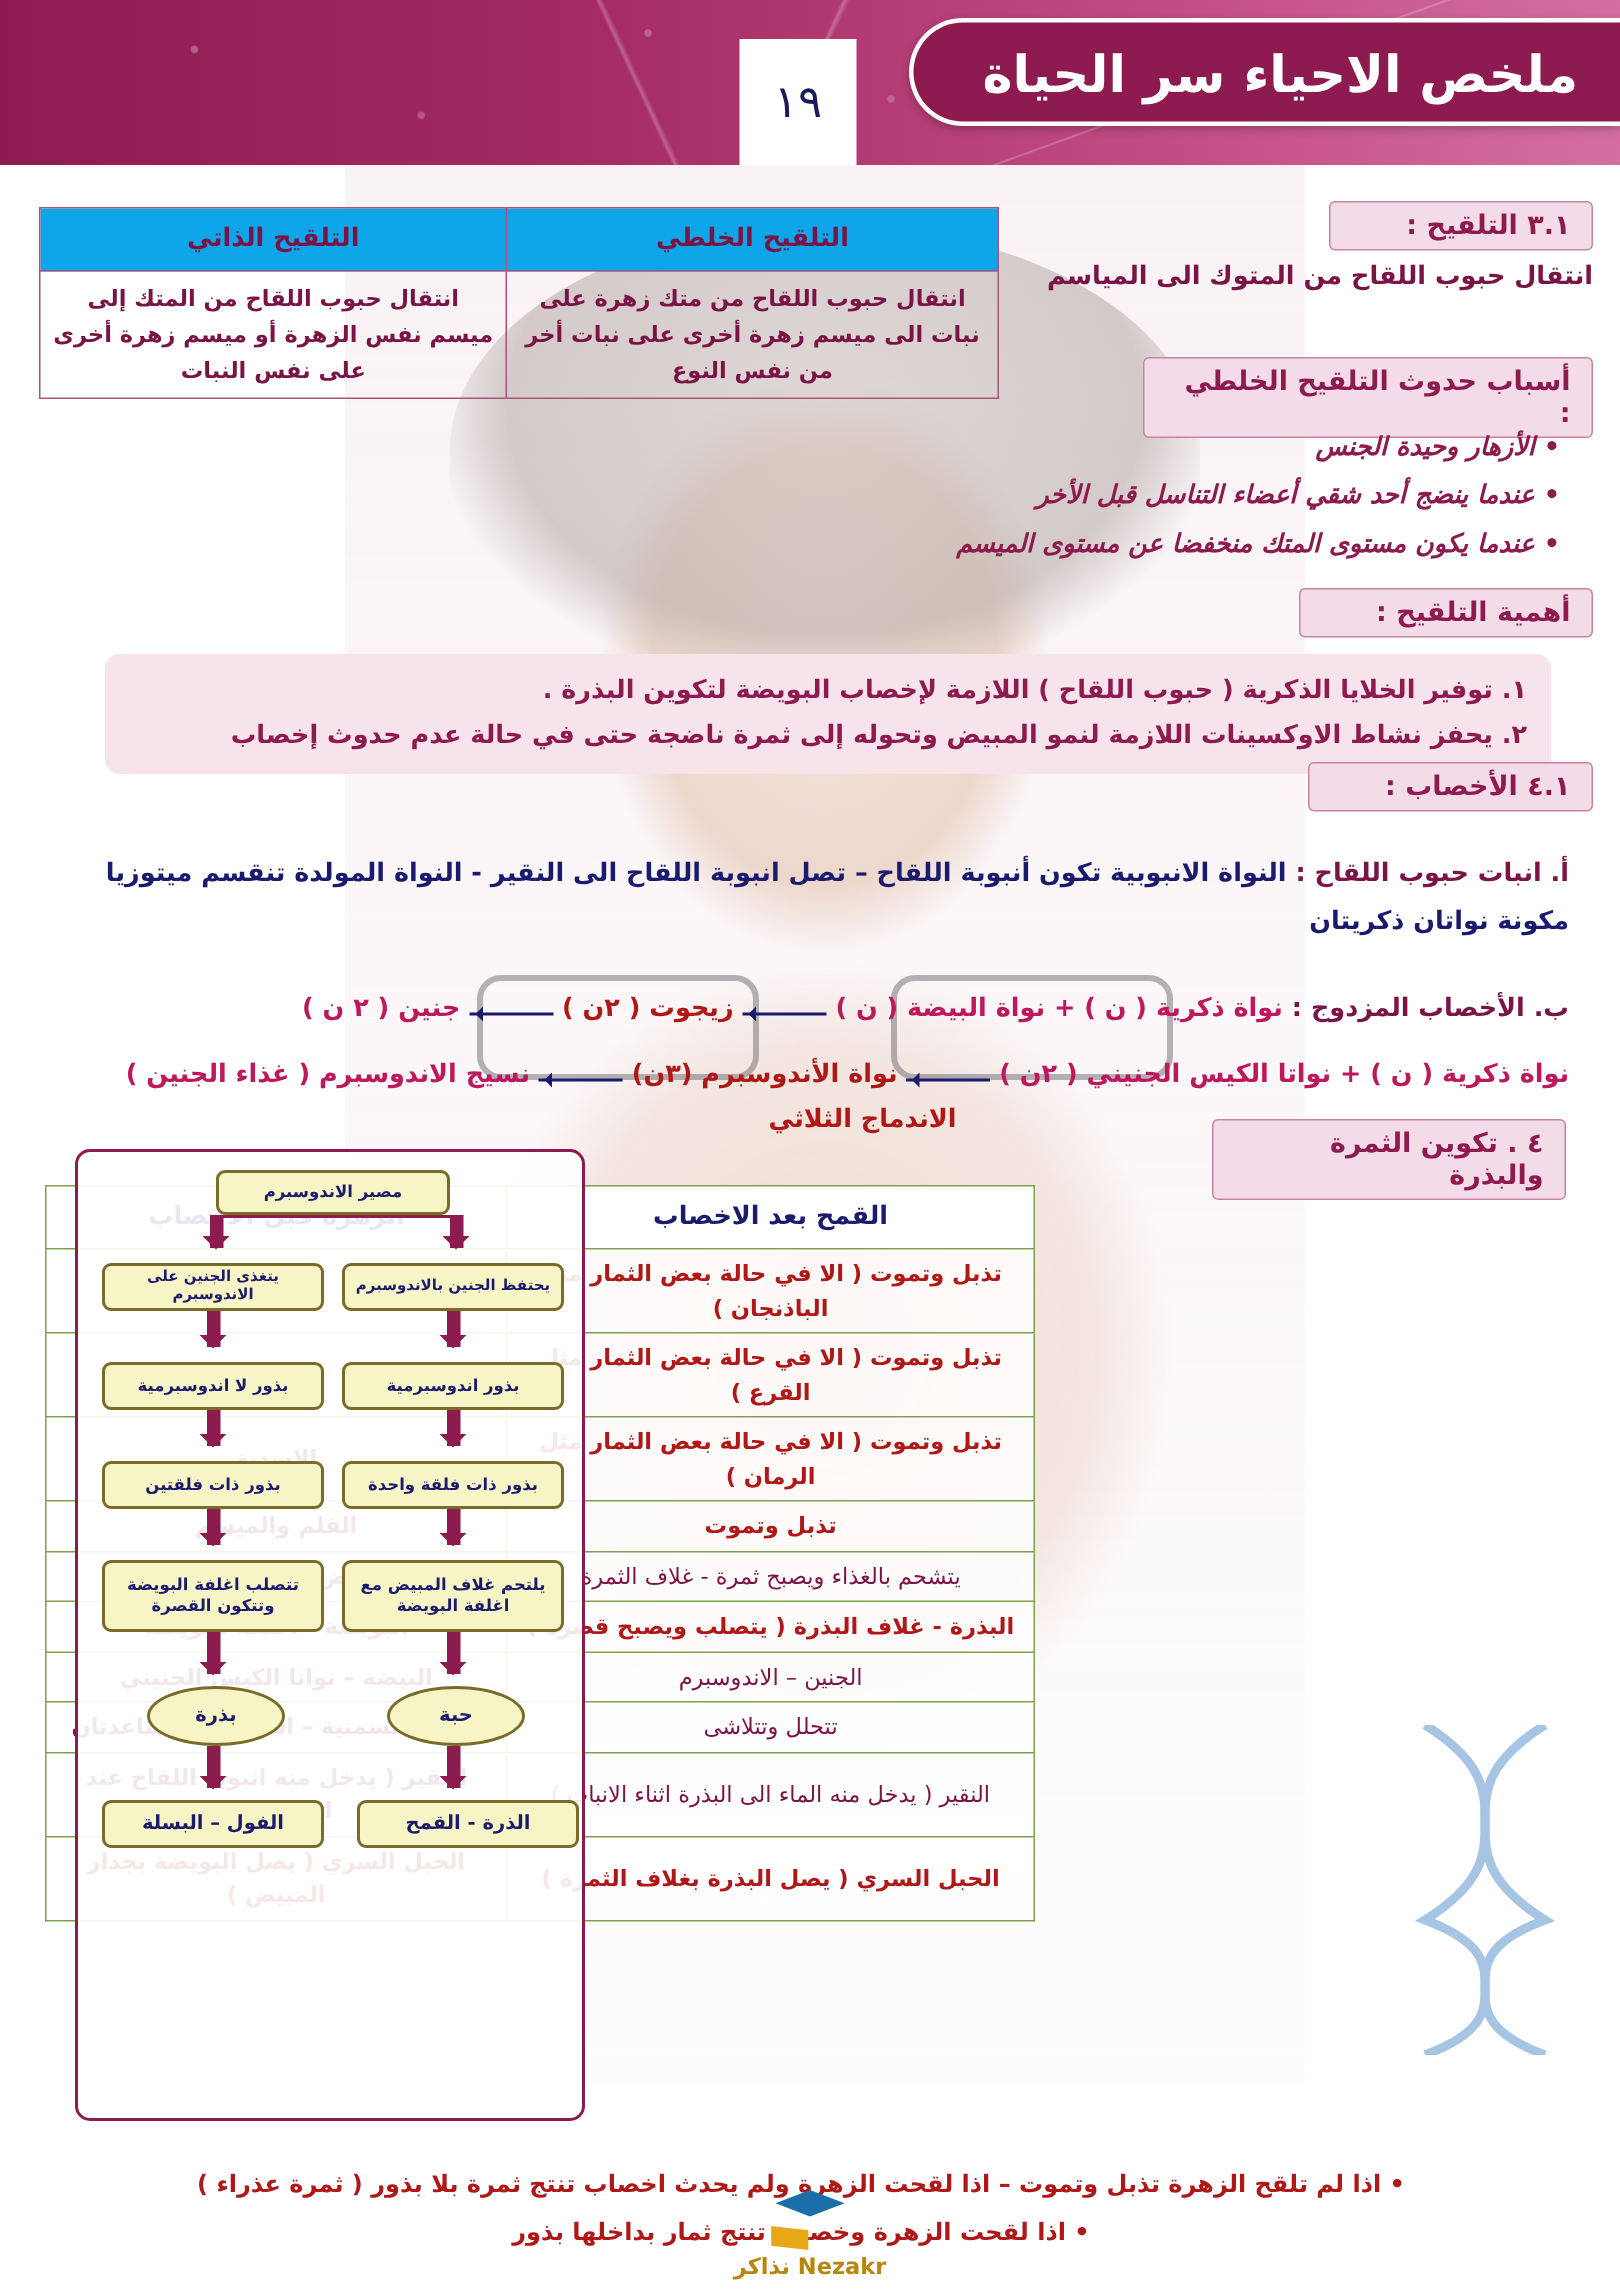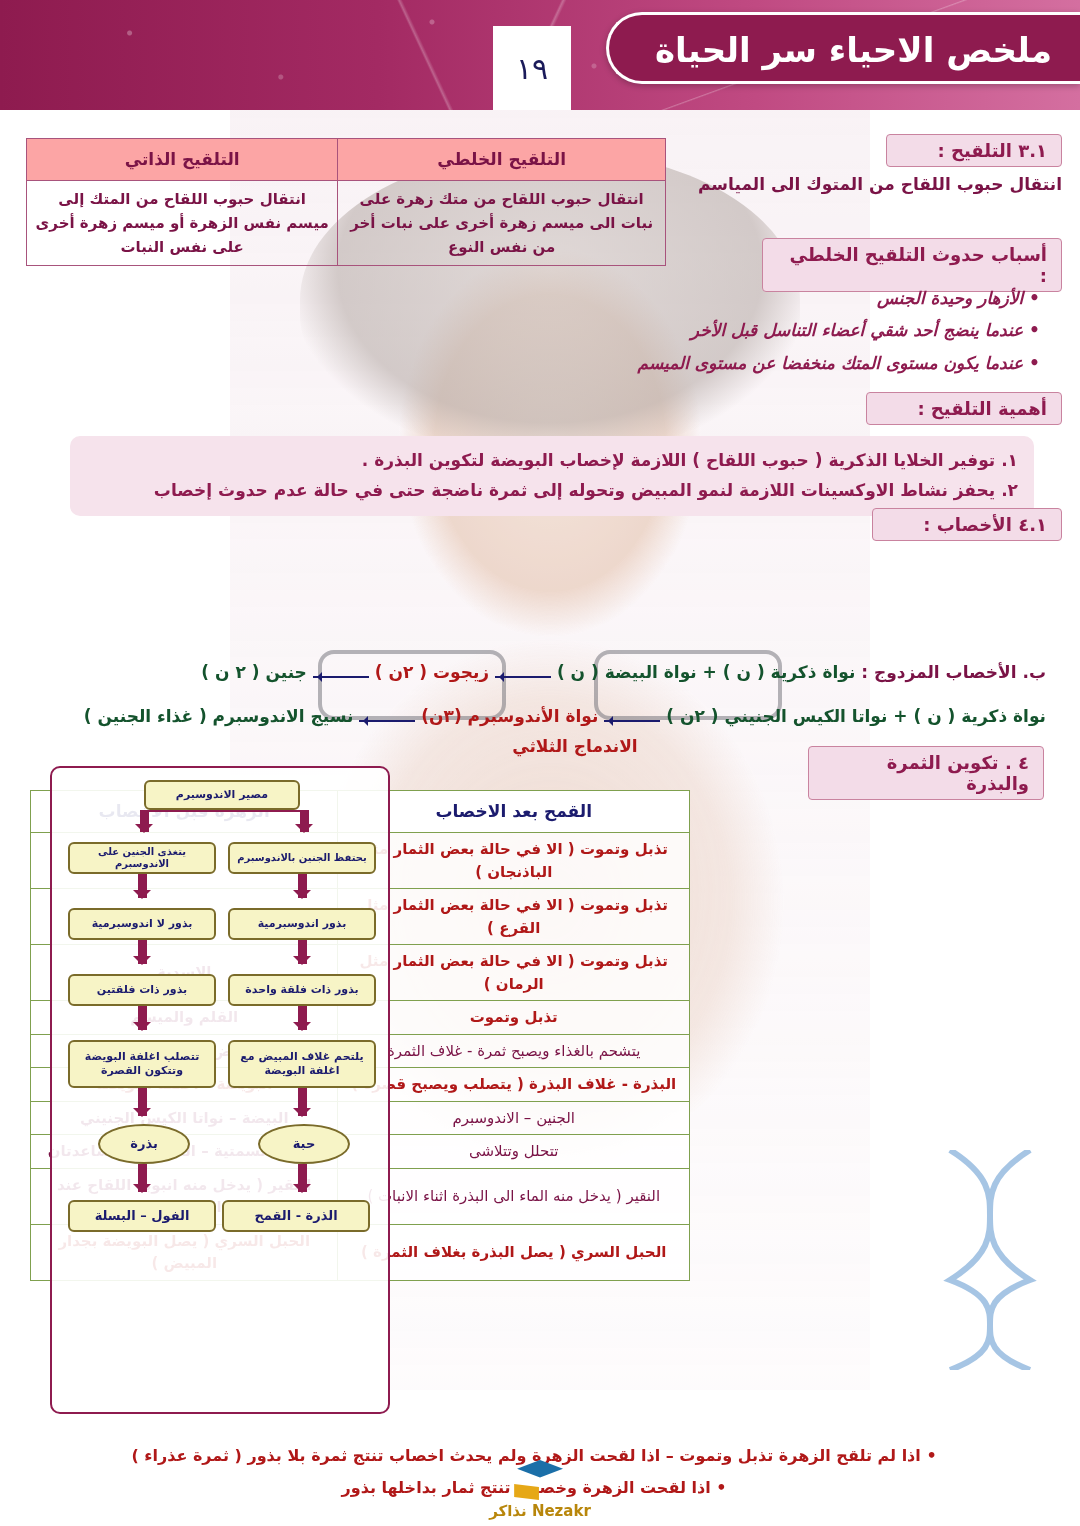--- a/index.html
+++ b/index.html
@@ -101,42 +101,42 @@
   .bullets { list-style:none; margin:0; padding:0; }
   .bullets li { color:#8e1b4f; font-size:17px; font-weight:bold; line-height:1.9;font-style:italic; }
   .bullets li:before { content:"• "; color:#8e1b4f; }
 
   
   table.tbl { border-collapse:collapse; }
   table.tbl td, table.tbl th {
     border:1px solid #a8537c; padding:6px 8px; vertical-align:middle;
     font-size:15px; color:#7a1346; text-align:center; line-height:1.6;
   }
-  table.tbl th { font-weight:bold; font-size:17px; background:#fca5a5;margin-left:36px; }
+  table.tbl th { font-weight:bold; font-size:17px; background:#0ea5e9;margin-left:36px; }
 
   .poll-tbl { width:640px; }
   .poll-tbl th { height:42px; }
   .poll-tbl td { height:82px; font-weight:bold; }
 
   
   .fruit-tbl { width:660px; border-collapse:collapse; background:rgba(255,255,255,.82); }
   .fruit-tbl th, .fruit-tbl td {
     border:1px solid #7fa04e; padding:5px 8px; font-size:15px;
     text-align:center; line-height:1.5; vertical-align:middle;
   }
   .fruit-tbl th { background:rgba(255,255,255,.9); color:#1b1b6e; font-weight:bold; font-size:17px; height:42px; }
   .fruit-tbl td.left-c { color:#7a1346; font-weight:bold; }
   .fruit-tbl td.right-c { color:#b01818; font-weight:bold; }
   .fruit-tbl td.plain { color:#7a1346; font-weight:normal; }
 
   
   .fert-line { font-size:17px; font-weight:bold; color:#1b1b6e; line-height:1.9; text-align:right; }
   .fert-line .lbl { color:#7a1346; }
   .tag-red { color:#b01818; }
-  .tag-blue { color:#14532d; }
+  .tag-blue { color:#be185d; }
   .arr { display:inline-block; width:56px; height:2px; background:#1b1b6e; position:relative; }
   .arr:after { content:""; position:absolute; left:-1px; top:-4px; border:5px solid transparent; border-right-color:#1b1b6e; }
 
   
   .flow {
     position:absolute; border:2px solid #8e1b4f; border-radius:10px;
     background:rgba(255,255,255,.9);
   }
   .node {
     position:absolute; background:#f7f4c6; border:2px solid #7a6b2a;
@@ -211,20 +211,24 @@
 
   <div class="blk sec-head" style="top:392px; right:18px; width:196px;">أهمية التلقيح :</div>
 
   <div class="blk pink-box" style="top:410px; right:46px; width:964px;margin-top:26px;">
     <div>١. توفير الخلايا الذكرية ( حبوب اللقاح ) اللازمة لإخصاب البويضة لتكوين البذرة .</div>
     <div>٢. يحفز نشاط الاوكسينات اللازمة لنمو المبيض وتحوله إلى ثمرة ناضجة حتى في حالة عدم حدوث إخصاب</div>
   </div>
 
   <div class="blk sec-head" style="top:508px; right:18px; width:190px;">٤.١ الأخصاب :</div>
 
+  <div class="blk fert-line" style="top:566px; right:34px; width:1010px;">
+    <span class="lbl">أ. انبات حبوب اللقاح :</span>
+    <span>النواة الانبوبية تكون أنبوبة اللقاح – تصل انبوبة اللقاح الى النقير - النواة المولدة تنقسم ميتوزيا مكونة نواتان ذكريتان</span>
+  </div>
 
   <div class="blk fert-line" style="top:656px; right:34px; width:1010px;">
     <span class="lbl">ب. الأخصاب المزدوج :</span>
     <span class="tag-blue">نواة ذكرية ( ن ) + نواة البيضة ( ن )</span>
     <span class="arr"></span>
     <span class="tag-red">زيجوت ( ٢ن )</span>
     <span class="arr"></span>
     <span class="tag-blue">جنين ( ٢ ن )</span>
   </div>
 
@@ -312,21 +316,21 @@
     <div class="node" style="top:74px; left:176px; width:148px; height:32px; font-size:10px;">يحتفظ الجنين بالاندوسبرم</div>
     <div class="varr" style="top:106px; left:246px; height:24px;"></div>
     <div class="node" style="top:140px; left:176px; width:148px; height:32px;">بذور اندوسبرمية</div>
     <div class="varr" style="top:172px; left:246px; height:24px;"></div>
     <div class="node" style="top:206px; left:176px; width:148px; height:32px;">بذور ذات فلقة واحدة</div>
     <div class="varr" style="top:238px; left:246px; height:24px;"></div>
     <div class="node" style="top:272px; left:176px; width:148px; height:48px;">يلتحم غلاف المبيض مع اغلفة البويضة</div>
     <div class="varr" style="top:320px; left:246px; height:28px;"></div>
     <div class="node oval" style="top:356px; left:206px; width:92px; height:40px; font-size:13px;">حبة</div>
     <div class="varr" style="top:396px; left:246px; height:28px;"></div>
-    <div class="node" style="top:432px; left:170px; width:148px; height:32px; font-size:13px;">الذرة - القمح</div>
+    <div class="node" style="top:432px; left:186px; width:148px; height:32px; font-size:13px;">الذرة - القمح</div>
   </div>
 
   <div class="blk bottom-notes" style="top:1440px; right:6px; width:1080px;">
     <div>• <span>اذا لم تلقح الزهرة تذبل وتموت – اذا لقحت الزهرة ولم يحدث اخصاب تنتج ثمرة بلا بذور ( ثمرة عذراء )</span></div>
     <div>• <span>اذا لقحت الزهرة وخصبت تنتج ثمار بداخلها بذور</span></div>
   </div>
 
   <div class="logo">
     <span class="cap"></span>
     <span class="book"></span>

